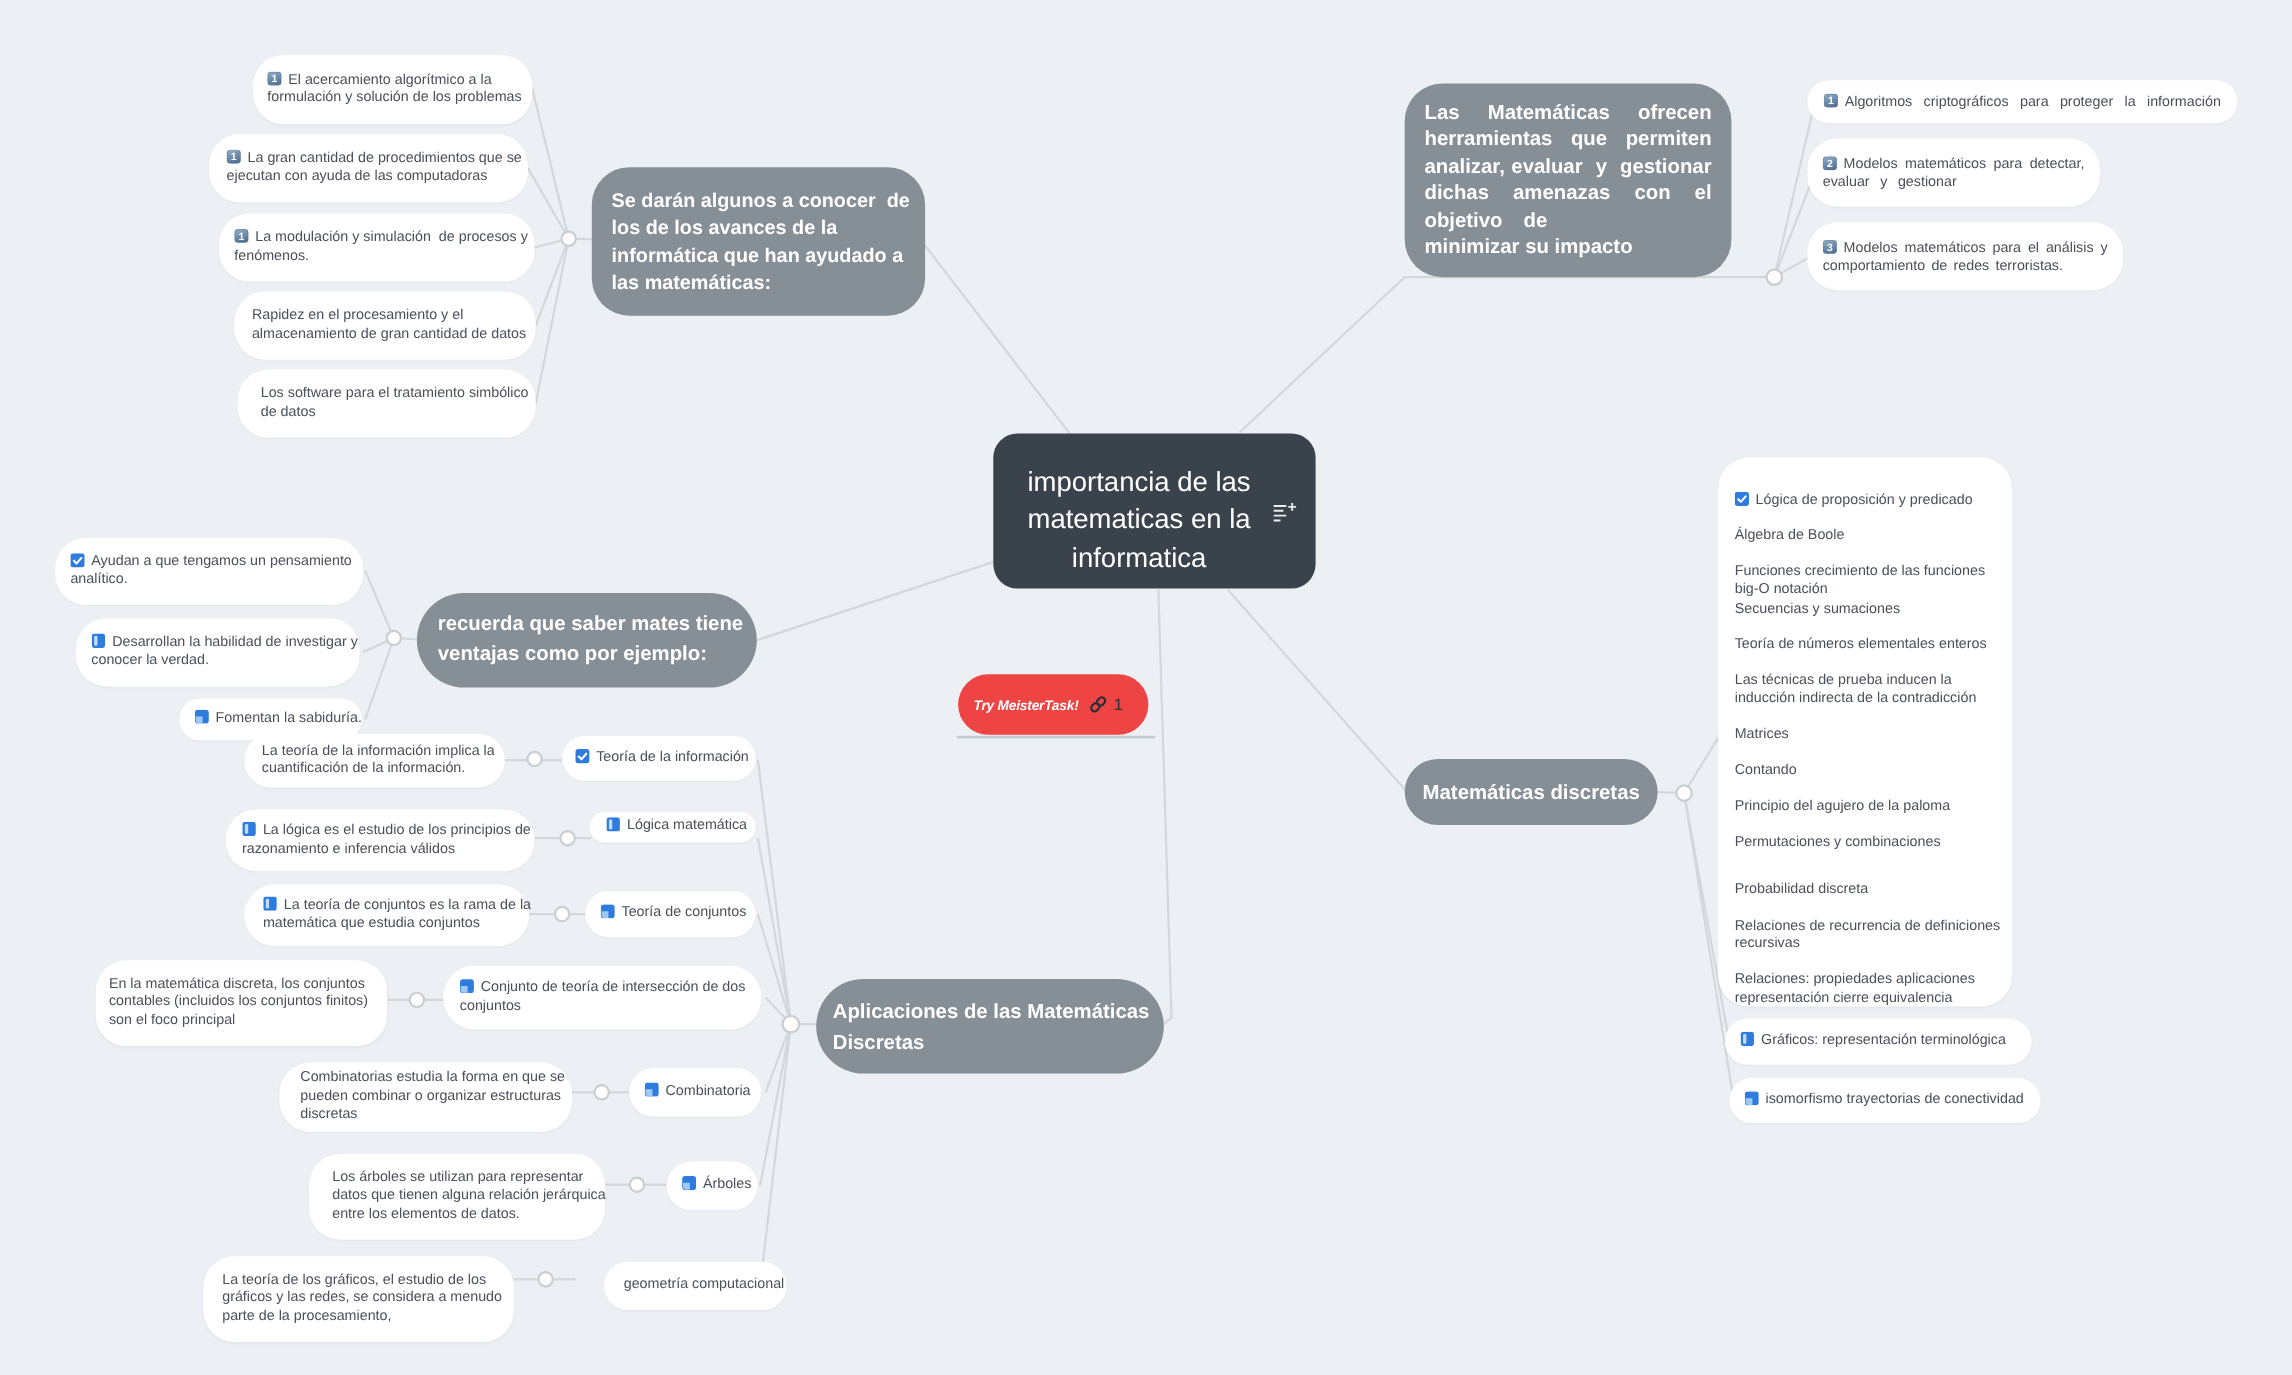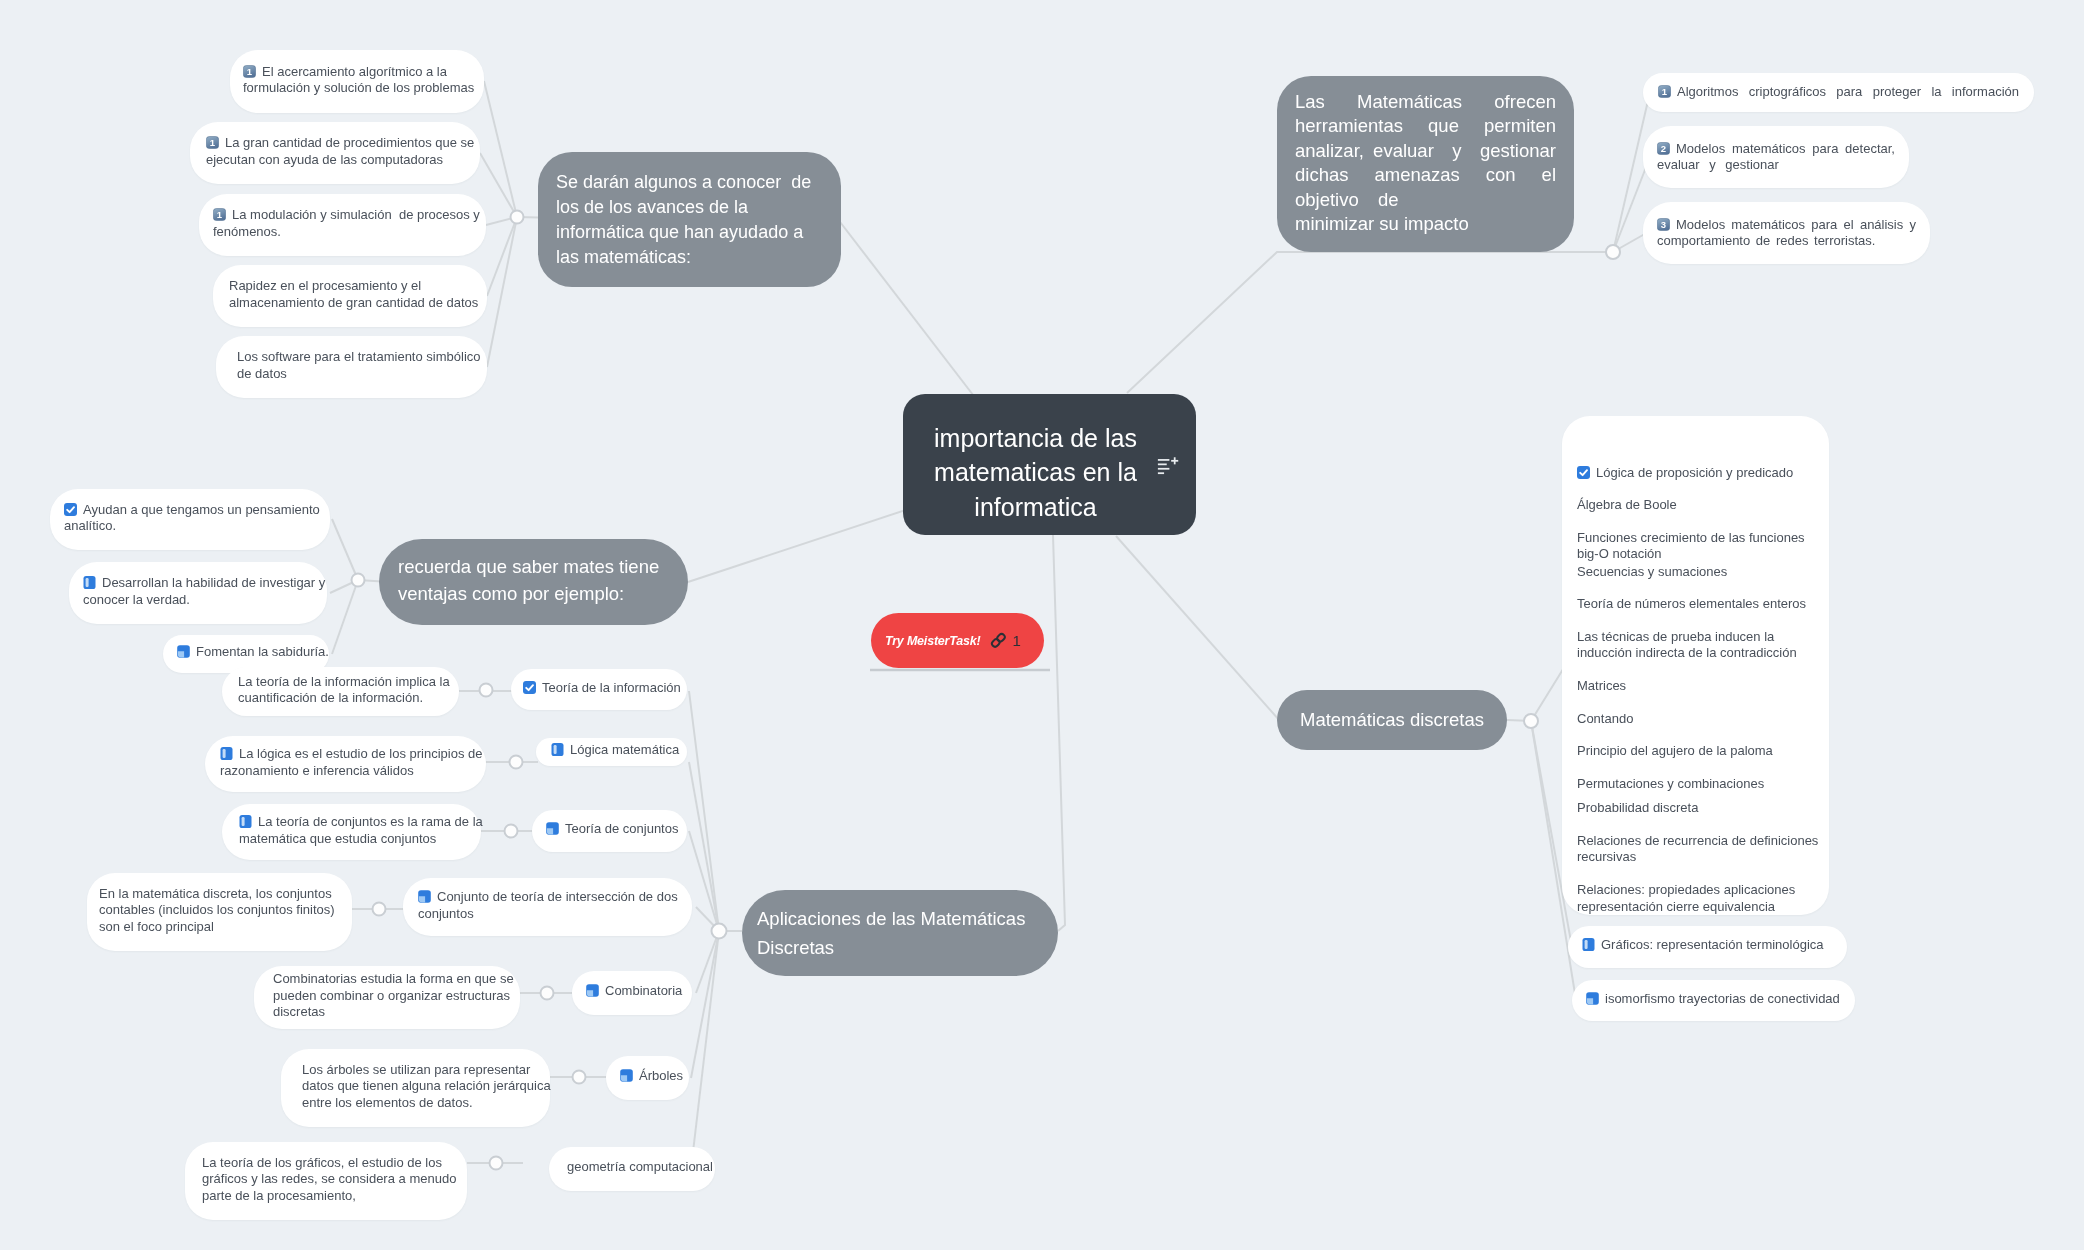--- a/index.html
+++ b/index.html
@@ -1,20 +1,20 @@
 <!DOCTYPE html>
 <html><head>
 <meta charset="utf-8">
 <style>
 html,body{margin:0;padding:0}
 body{width:2084px;height:1250px;position:relative;background:#ecf0f4;font-family:"Liberation Sans",sans-serif;overflow:hidden}
 #wires{position:absolute;left:0;top:0}
 .b{position:absolute;box-sizing:border-box;display:flex;flex-direction:column;justify-content:center;background:#fff;border-radius:28px;color:#49505a;font-size:13px;line-height:16.5px;padding-bottom:3px;box-shadow:0 1px 2px rgba(60,70,80,.05)}
 .b div{white-space:nowrap}
-.g{position:absolute;box-sizing:border-box;display:flex;flex-direction:column;justify-content:center;background:#868e96;color:#fff;font-weight:normal}
+.g{position:absolute;box-sizing:border-box;display:flex;flex-direction:column;justify-content:center;background:#868e96;color:#fff;font-weight:bold}
 .g div{white-space:nowrap}
 .ic{vertical-align:-2px;margin-right:6px}
 .j{text-align:justify;text-align-last:justify}
 </style>
 </head>
 <body>
 <svg id="wires" width="2084" height="1250" viewBox="0 0 2084 1250">
 <defs>
 <linearGradient id="kcg" x1="0" y1="0" x2="0.4" y2="1">
 <stop offset="0" stop-color="#93afc7"></stop>
@@ -203,21 +203,21 @@
         <path d="M3.2 6.8 L5.6 9.2 L10 4.2" stroke="#fff" stroke-width="1.9" fill="none" stroke-linecap="round" stroke-linejoin="round"></path>
       </svg>Lógica de proposición y predicado</div>
 <div style="margin-bottom:16.1px">Álgebra de Boole</div>
 <div style="margin-bottom:1px">Funciones crecimiento de las funciones<br>big-O notación</div>
 <div style="margin-bottom:16.1px">Secuencias y sumaciones</div>
 <div style="margin-bottom:16.1px">Teoría de números elementales enteros</div>
 <div style="margin-bottom:16.1px">Las técnicas de prueba inducen la<br>inducción indirecta de la contradicción</div>
 <div style="margin-bottom:16.1px">Matrices</div>
 <div style="margin-bottom:16.1px">Contando</div>
 <div style="margin-bottom:16.1px">Principio del agujero de la paloma</div>
-<div style="margin-bottom:8px">Permutaciones y combinaciones</div>
+<div style="margin-bottom:27px">Permutaciones y combinaciones</div>
 <div style="margin-bottom:16.1px">Probabilidad discreta</div>
 <div style="margin-bottom:16.1px">Relaciones de recurrencia de definiciones<br>recursivas</div>
 <div>Relaciones: propiedades aplicaciones<br>representación cierre equivalencia</div>
 </div>
 <div class="b" style="left:1568px;top:926px;width:279px;height:42px;padding-left:14px">
 <div><svg class="ic" width="13" height="13" viewBox="0 0 13 13">
         <rect x="0.5" width="12" height="13" rx="2.6" fill="#2e7cdd"></rect>
         <rect x="2.6" y="2" width="3" height="9" rx="1.2" fill="#c4dcf7"></rect>
       </svg>Gráficos: representación terminológica</div>
 </div>

